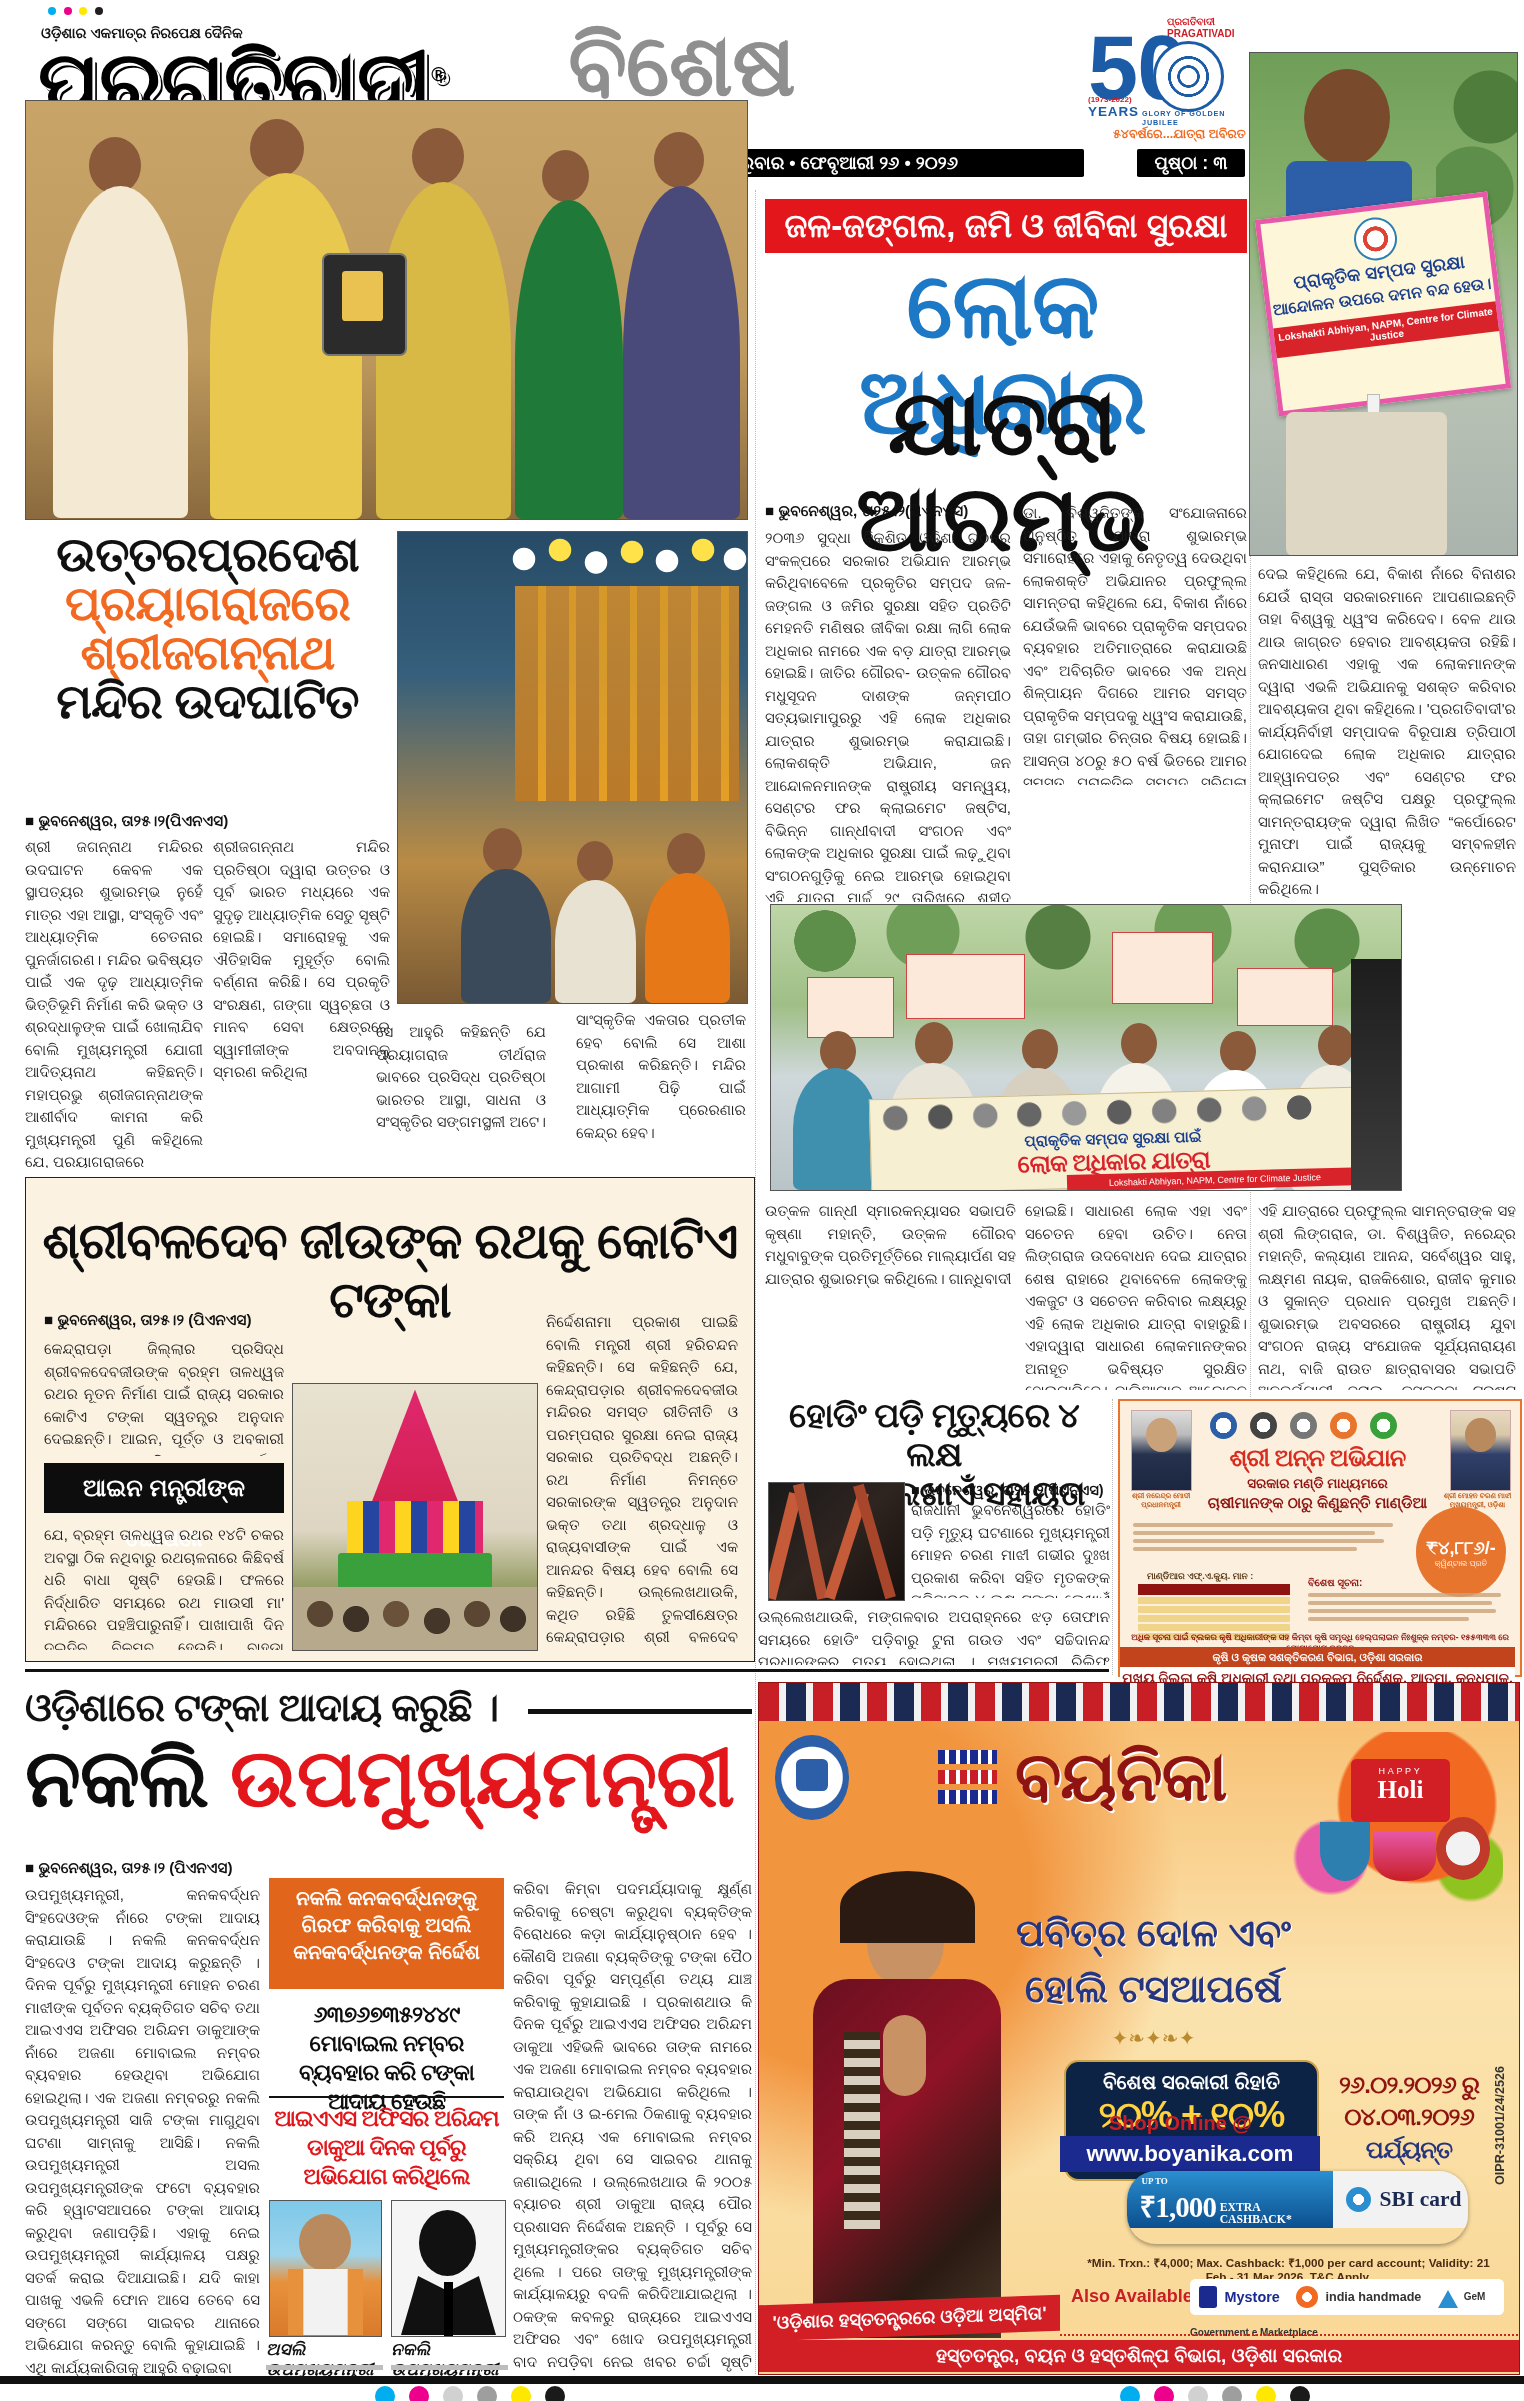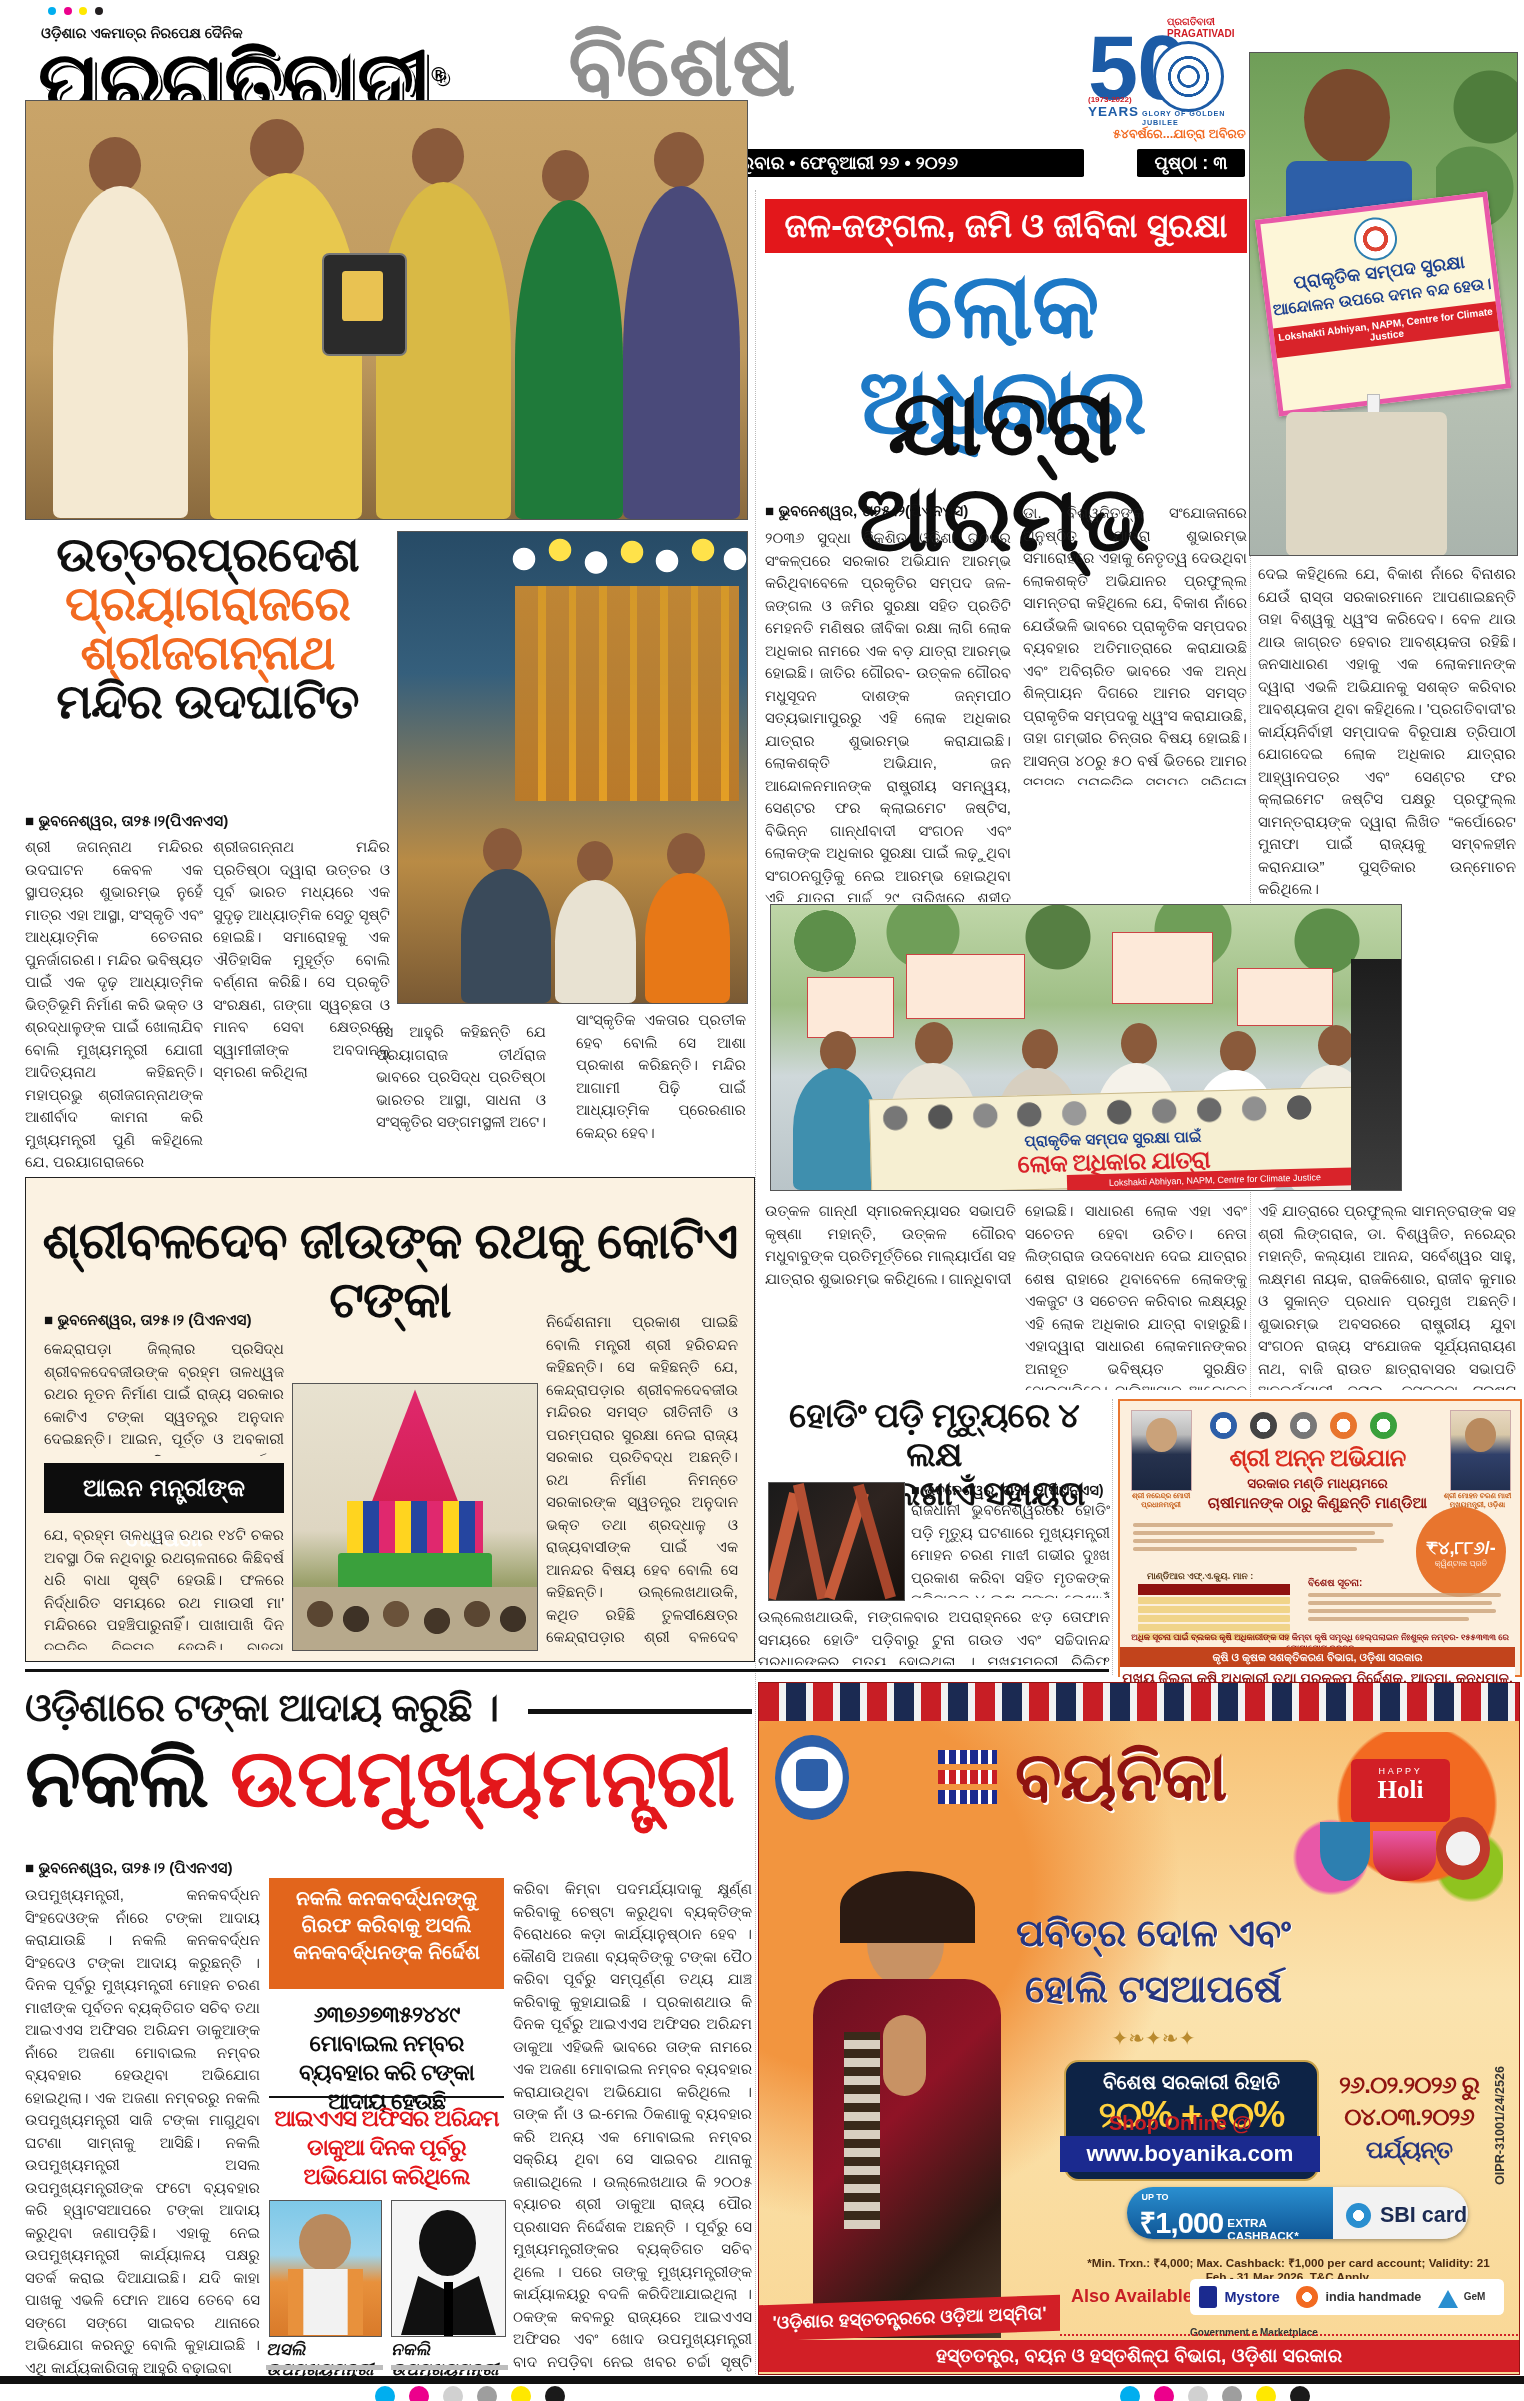--- a/index.html
+++ b/index.html
@@ -341,21 +341,21 @@
 
     <div class="abs c head-xl" style="left:565px;top:386px;width:170px;font-size:24px;color:#8f1310;line-height:1.35;">
       <div>୨୬.୦୨.୨୦୨୬ ରୁ</div>
       <div>୦୪.୦୩.୨୦୨୬</div>
       <div style="color:#27357e;">ପର୍ଯ୍ୟନ୍ତ</div>
     </div>
 
     <div class="abs bold" style="left:350px;top:429px;font-size:20px;color:#c81e25;">Shop Online @</div>
     <div class="abs c bold" style="left:301px;top:453px;width:260px;height:36px;background:#1b2a8f;color:#fff;font-size:22.4px;line-height:36px;">www.boyanika.com</div>
 
-    <div class="abs" style="left:368px;top:504px;width:341px;height:52px;border-radius:29px;overflow:hidden;box-shadow:0 1.8px 4.5px rgba(0,0,0,.35);">
+    <div class="abs" style="left:368px;top:488px;width:341px;height:73px;border-radius:29px;overflow:hidden;box-shadow:0 1.8px 4.5px rgba(0,0,0,.35);font-family:Liberation Serif, serif;">
       <div class="abs" style="left:0;top:0;width:206px;height:57px;background:linear-gradient(180deg,#2a8fd0 0%,#0c4f8f 100%);color:#fff;">
         <div style="font-size:9px;font-weight:bold;margin:5.4px 0 0 14.4px;">UP TO</div>
         <span class="head-xl" style="font-size:29px;margin-left:12.6px;">₹1,000</span>
         <span style="display:inline-block;font-size:11.7px;font-weight:bold;line-height:1.05;vertical-align:middle;">
           <span>EXTRA</span><br>
           <span>CASHBACK*</span>
         </span>
       </div>
       <div class="abs" style="left:206px;top:0;width:135px;height:57px;background:#f2f2f2;">
         <span class="regdot" style="width:25px;height:25px;background:radial-gradient(circle,#fff 0 30%,#2a8fd0 32% 100%);margin:16px 5.4px 0 12.6px;"></span>

